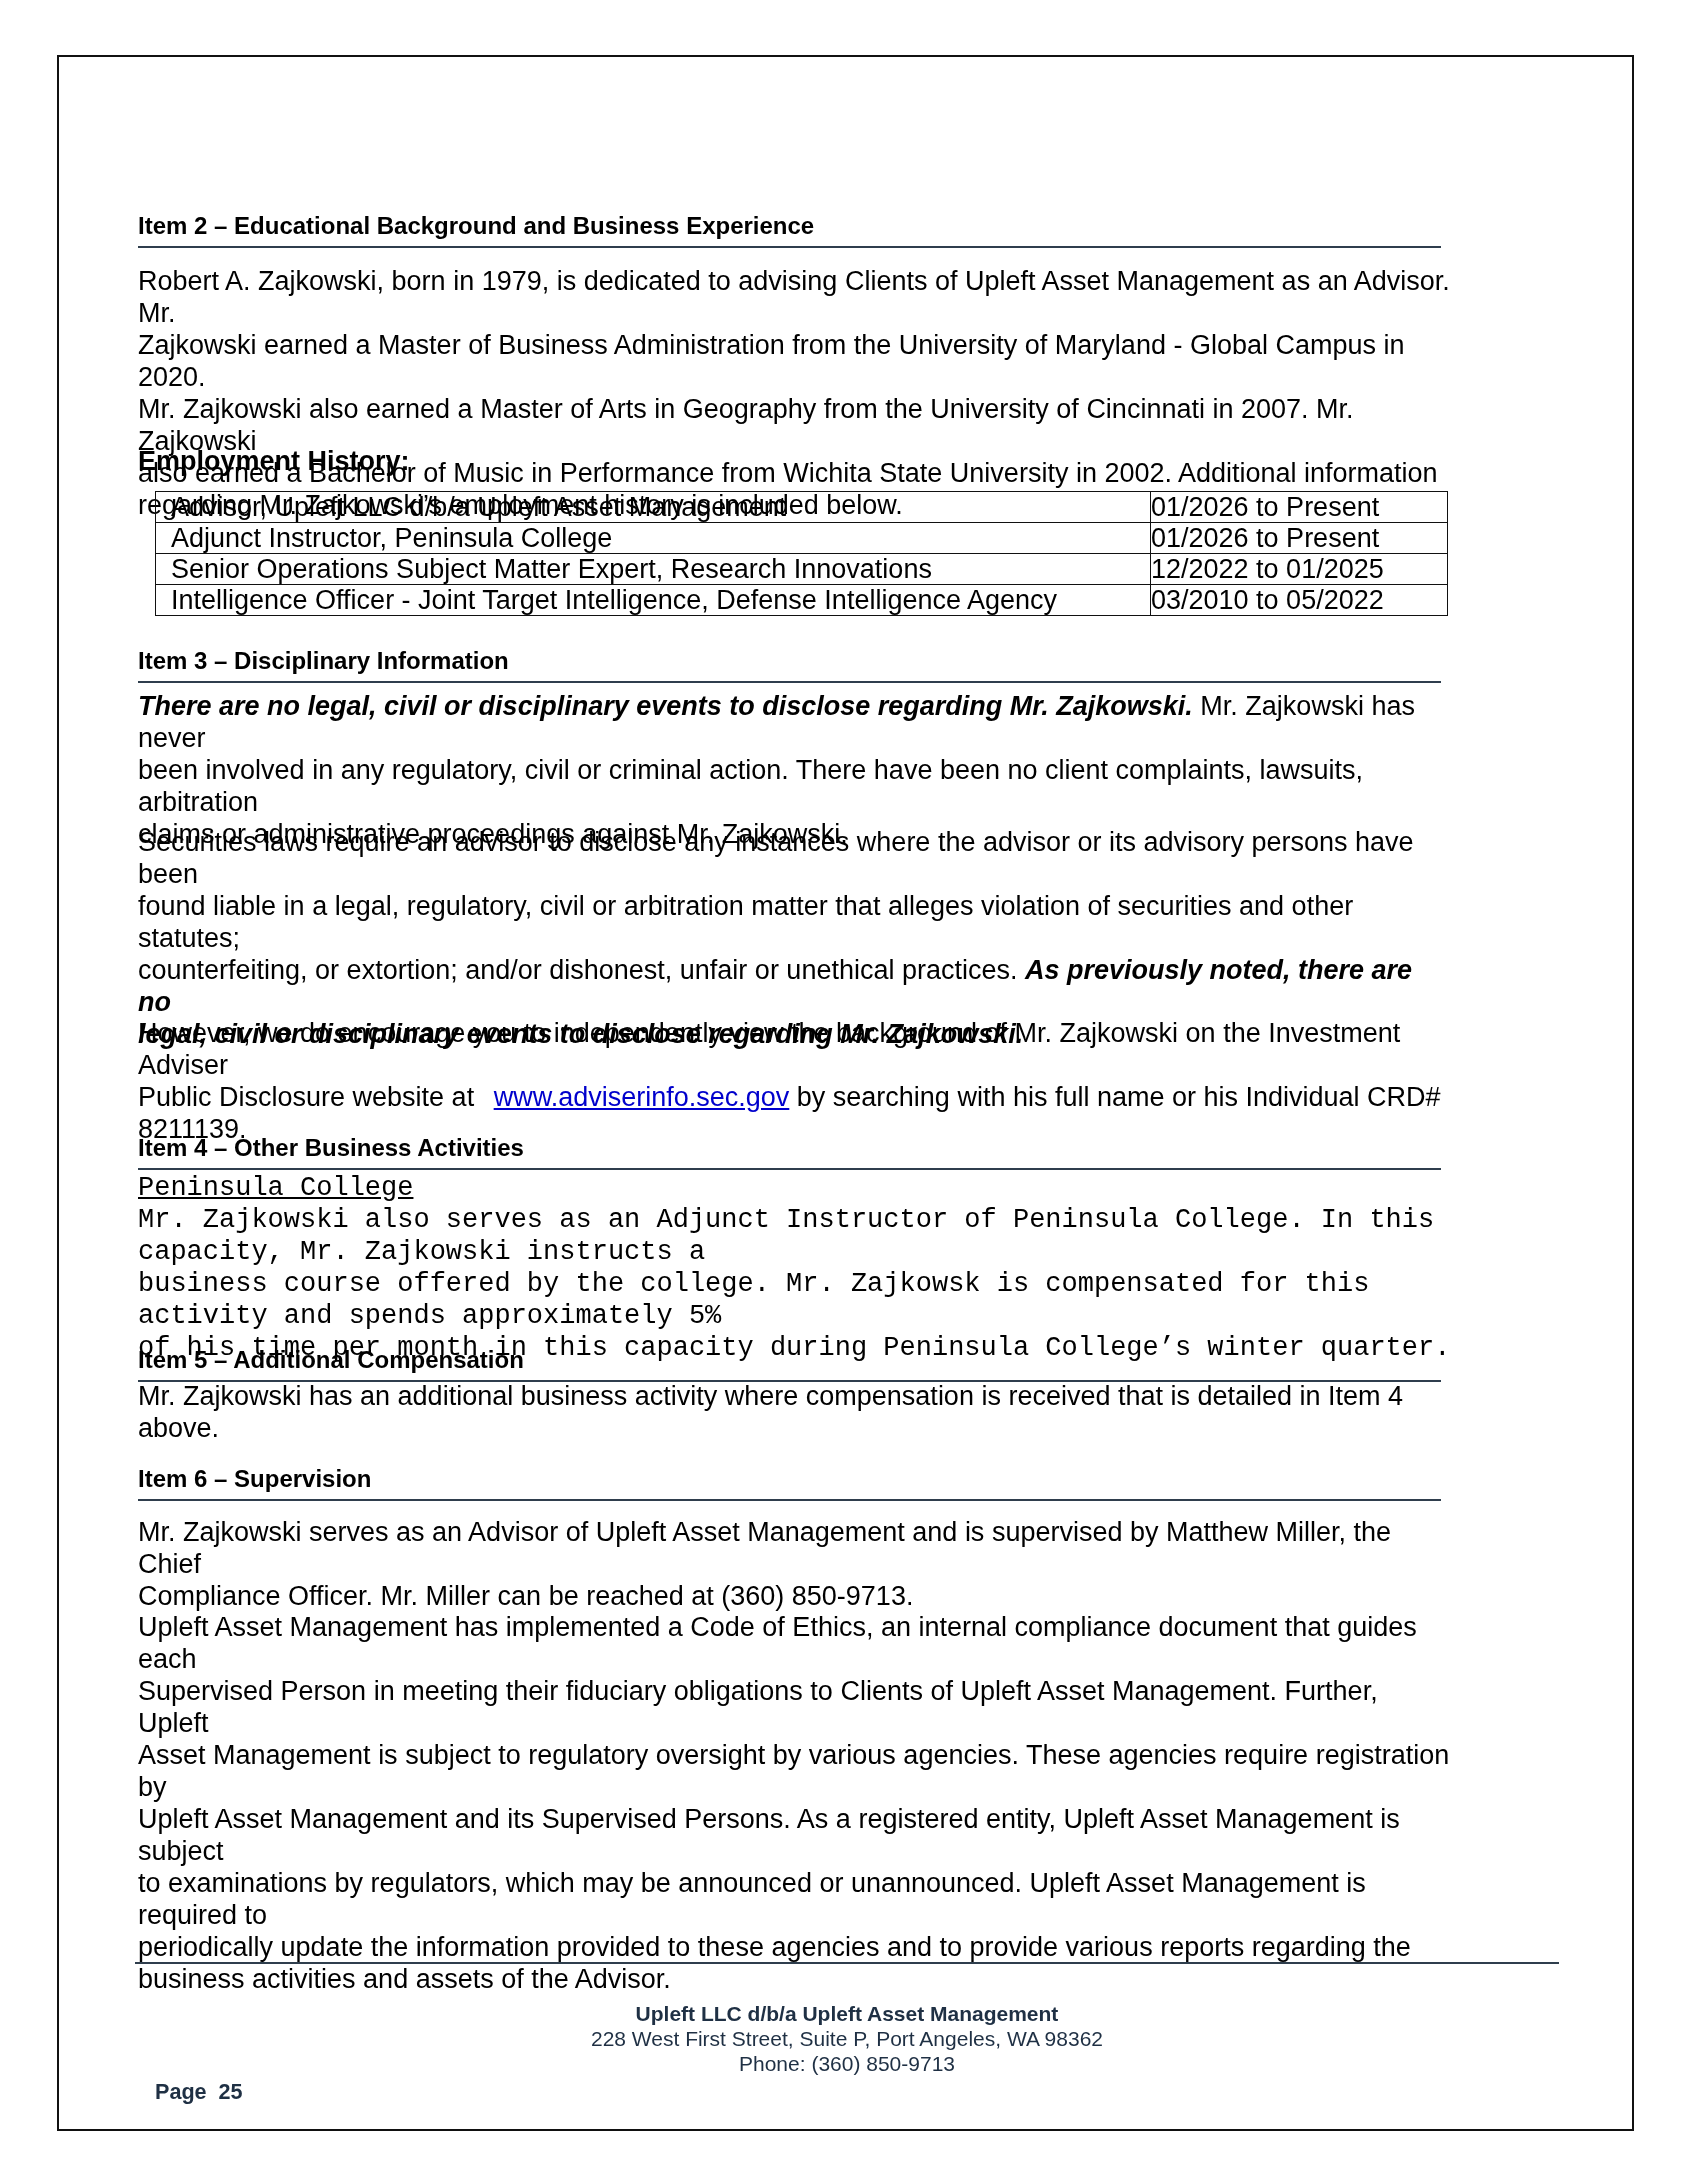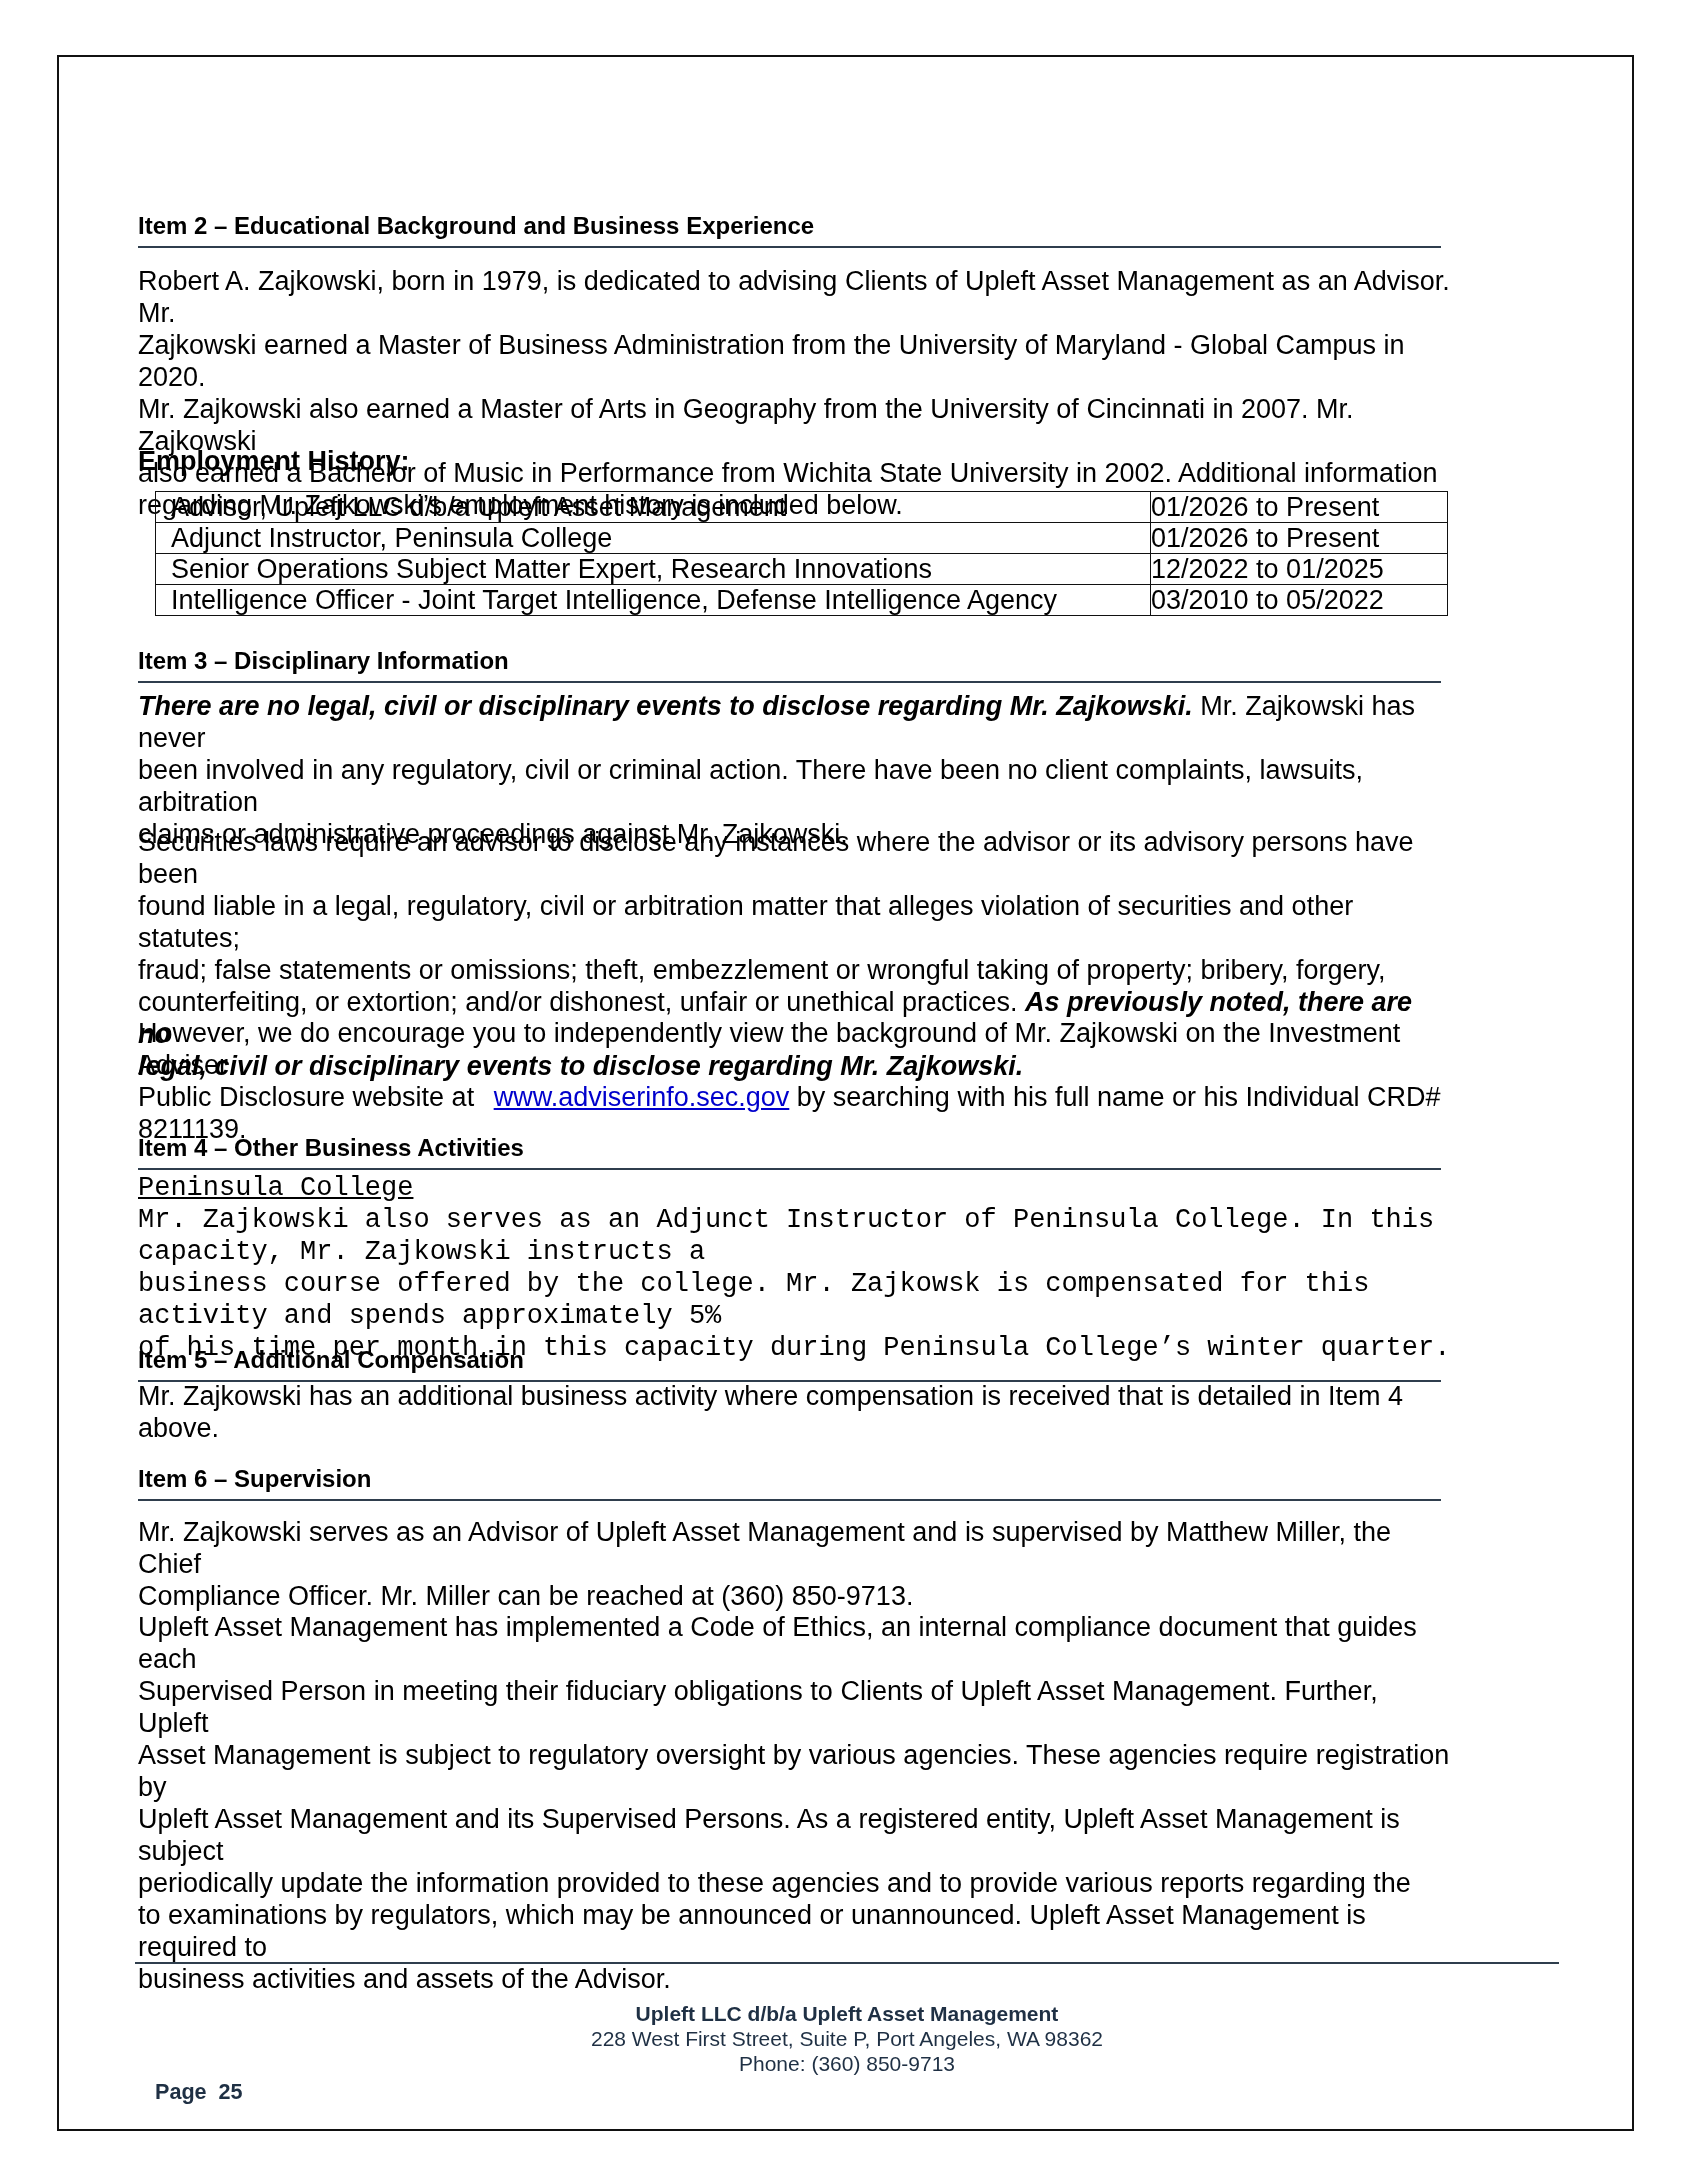--- a/index.html
+++ b/index.html
@@ -64,21 +64,20 @@
 
 <div class="h" style="top:644px;">Item 3 – Disciplinary Information</div>
 <div class="p" style="top:690px;">
   <div><span class="bi">There are no legal, civil or disciplinary events to disclose regarding Mr. Zajkowski.</span><span> Mr. Zajkowski has never</span></div>
   <div>been involved in any regulatory, civil or criminal action. There have been no client complaints, lawsuits, arbitration</div>
   <div>claims or administrative proceedings against Mr. Zajkowski.</div>
 </div>
 <div class="p" style="top:826px;">
   <div>Securities laws require an advisor to disclose any instances where the advisor or its advisory persons have been</div>
   <div>found liable in a legal, regulatory, civil or arbitration matter that alleges violation of securities and other statutes;</div>
-  <div>fraud; false statements or omissions; theft, embezzlement or wrongful taking of property; bribery, forgery,</div>
   <div><span>counterfeiting, or extortion; and/or dishonest, unfair or unethical practices. </span><span class="bi">As previously noted, there are no</span></div>
   <div class="bi">legal, civil or disciplinary events to disclose regarding Mr. Zajkowski.</div>
 </div>
 <div class="p" style="top:1017px;">
   <div>However, we do encourage you to independently view the background of Mr. Zajkowski on the Investment Adviser</div>
   <div><span>Public Disclosure website at </span><a class="link">www.adviserinfo.sec.gov</a><span> by searching with his full name or his Individual CRD#</span></div>
   <div>8211139.</div>
 </div>
 
 <div class="h" style="top:1131px;">Item 4 – Other Business Activities</div>
@@ -97,22 +96,22 @@
 <div class="h" style="top:1462px;">Item 6 – Supervision</div>
 <div class="p" style="top:1516px;">
   <div>Mr. Zajkowski serves as an Advisor of Upleft Asset Management and is supervised by Matthew Miller, the Chief</div>
   <div>Compliance Officer. Mr. Miller can be reached at (360) 850-9713.</div>
 </div>
 <div class="p" style="top:1611px;">
   <div>Upleft Asset Management has implemented a Code of Ethics, an internal compliance document that guides each</div>
   <div>Supervised Person in meeting their fiduciary obligations to Clients of Upleft Asset Management. Further, Upleft</div>
   <div>Asset Management is subject to regulatory oversight by various agencies. These agencies require registration by</div>
   <div>Upleft Asset Management and its Supervised Persons. As a registered entity, Upleft Asset Management is subject</div>
+  <div>to examinations by regulators, which may be announced or unannounced. Upleft Asset Management is required to</div>
   <div>periodically update the information provided to these agencies and to provide various reports regarding the</div>
-  <div>to examinations by regulators, which may be announced or unannounced. Upleft Asset Management is required to</div>
   <div>business activities and assets of the Advisor.</div>
 </div>
 
 <div class="footer-rule"></div>
 <div class="footer" style="top:1972px;">
   <div class="name">Upleft LLC d/b/a Upleft Asset Management</div>
   <div>228 West First Street, Suite P, Port Angeles, WA 98362</div>
   <div>Phone: (360) 850-9713</div>
 </div>
 <div class="page-num">Page  25</div>

